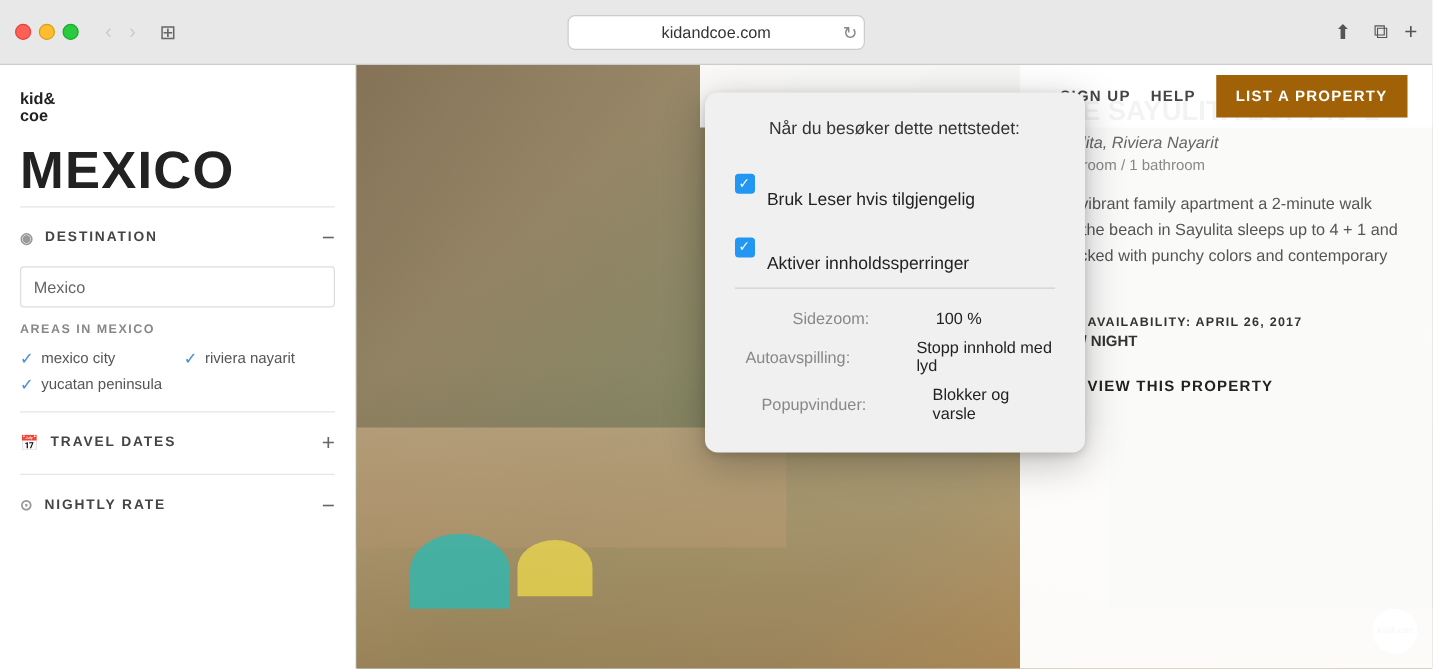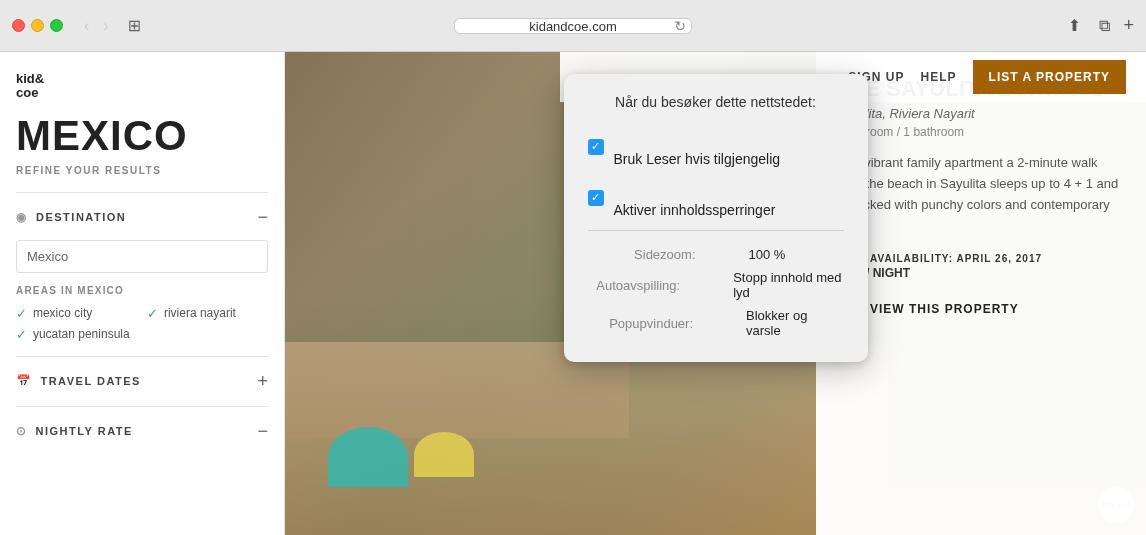--- a/index.html
+++ b/index.html
@@ -62,21 +62,21 @@
     .address-bar {
       flex: 1;
       max-width: 500px;
       margin: 0 auto;
       position: absolute;
       left: 50%;
       transform: translateX(-50%);
     }
     .address-input {
       width: 100%;
-      height: 16px;
+      height: 28px;
       border-radius: 6px;
       border: 1px solid #ccc;
       background: #fff;
       text-align: center;
       font-size: 13px;
       color: #333;
       padding: 0 30px;
       outline: none;
     }
     .reload-btn {
@@ -516,21 +516,20 @@
 </div>
 
 <div class="website">
 
   <div class="sidebar">
     <div class="logo">
       <span>kid&amp;</span>
       <span>coe</span>
     </div>
     <div class="page-title">MEXICO</div>
-    <div class="refine-label">REFINE YOUR RESULTS</div>
 
     
     <div class="filter-section">
       <div class="filter-header">
         <span class="filter-title">
           <span class="filter-icon">◉</span>
           <span>DESTINATION</span>
         </span>
         <span class="filter-toggle">−</span>
       </div>

